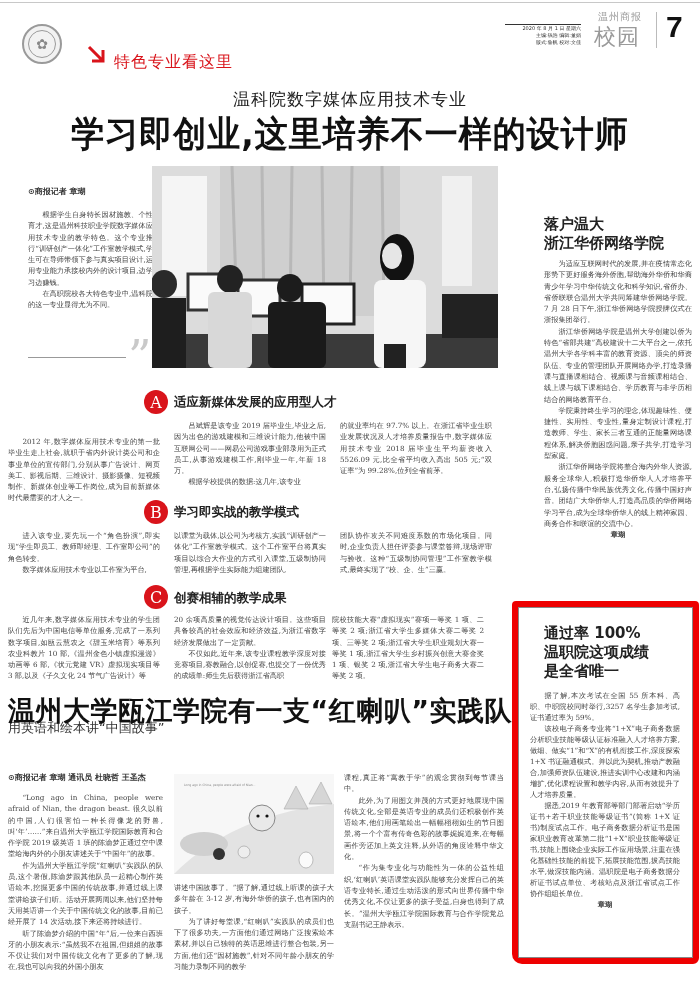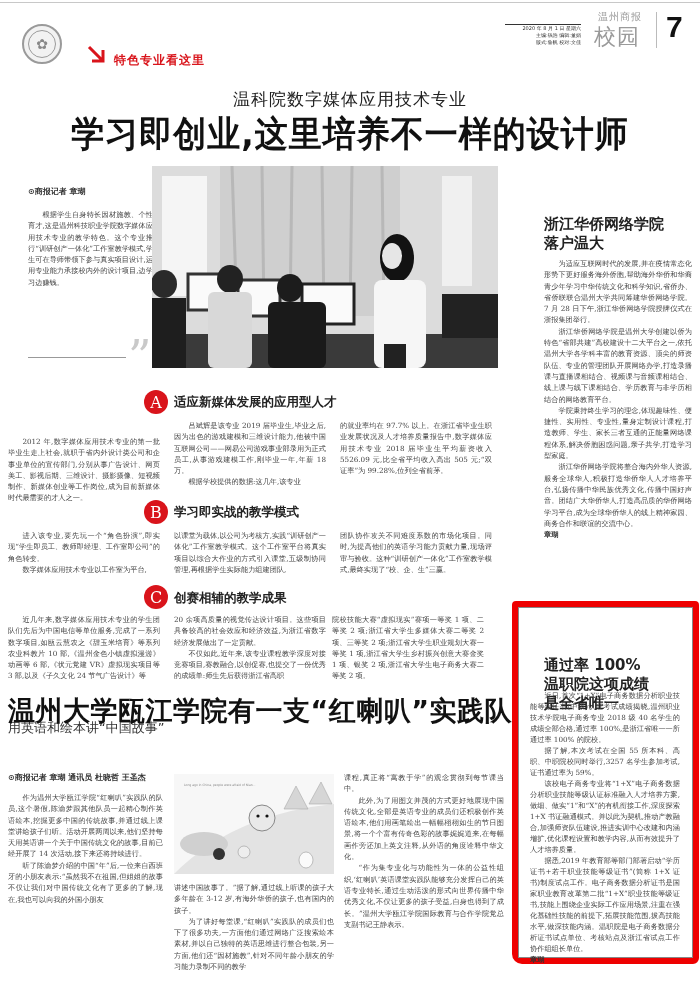--- a/index.html
+++ b/index.html
@@ -8,43 +8,43 @@
 
   .abs { position: absolute; }
   .topline { left: 0; top: 2px; width: 700px; height: 1px; background: #c8c8c8; }
 
   
   .logo { left: 22px; top: 24px; width: 40px; height: 40px; border-radius: 50%;
           border: 2px solid #9a9a9a; background: #f2f2f2; display: flex; align-items: center; justify-content: center; }
   .logo-inner { width: 28px; height: 28px; border-radius: 50%; border: 1px solid #9a9a9a;
                 display: flex; align-items: center; justify-content: center; color: #888; font-size: 14px; }
   .arrow-icon { left: 86px; top: 44px; width: 22px; height: 22px; }
-  .feature-label { left: 114px; top: 52px; font-family: "DejaVu Sans", sans-serif; font-weight: bold;
-                   font-size: 12px; color: #d9141b; letter-spacing: 1px; }
+  .feature-label { left: 114px; top: 52px; font-family: "DejaVu Sans", sans-serif; font-weight: normal;
+                   font-size: 16px; color: #d9141b; letter-spacing: 1px; }
 
   .meta-rule { left: 505px; top: 24px; width: 76px; height: 1px; background: #333; }
   .meta { left: 505px; top: 25px; width: 76px; font-family: "DejaVu Sans", sans-serif; font-size: 5px;
           line-height: 7px; text-align: right; color: #333; }
   .paper-name { left: 598px; top: 10px; font-family: "DejaVu Sans", sans-serif; font-size: 10px; color: #9a9a9a; letter-spacing: 1px; }
   .section-name { left: 594px; top: 22px; font-family: "DejaVu Sans", sans-serif; font-size: 22px; color: #9a9a9a; letter-spacing: 1px; }
   .vsep { left: 656px; top: 12px; width: 1px; height: 36px; background: #bbb; }
   .page-num { left: 666px; top: 10px; font-family: "Liberation Sans", sans-serif; font-weight: bold; font-size: 30px; color: #111; }
 
   
   .kicker { left: 0; width: 700px; top: 88px; text-align: center; font-family: "DejaVu Sans", sans-serif;
             font-size: 17px; color: #222; letter-spacing: 1px; }
   .headline { left: 0; width: 700px; top: 112px; text-align: center; font-family: "DejaVu Sans", sans-serif;
               font-weight: bold; font-size: 33px; color: #111; letter-spacing: 1px; transform: scaleY(1.08); }
 
   
   .byline { font-family: "DejaVu Sans", sans-serif; font-weight: bold; font-size: 8px; color: #333; }
   .txt { font-size: 7.2px; line-height: 11.3px; color: #444; text-align: justify; }
   .txt p { text-indent: 2em; }
   .txt p.noind { text-indent: 0; }
-  .sign { text-align: left; font-weight: bold; font-family: "DejaVu Sans", sans-serif; color: #333; }
+  .sign { text-align: center; font-weight: bold; font-family: "DejaVu Sans", sans-serif; color: #333; }
 
   .lead { left: 28px; top: 186px; width: 125px; }
   .lead-rule { left: 28px; top: 357px; width: 98px; height: 1px; background: #999; }
   .quote-icon { left: 128px; top: 337px; font-family: "DejaVu Serif", serif; font-size: 46px; color: #c9c9c9; line-height: 40px; }
 
   .photo { left: 152px; top: 166px; width: 346px; height: 202px; overflow: hidden; background: #e4e4e4; }
 
   
   .sec-badge { width: 24px; height: 24px; border-radius: 50%; background: #d9141b; color: #fff;
                font-family: "DejaVu Serif", serif; font-size: 16px; display: flex; align-items: center; justify-content: center; }
@@ -52,21 +52,21 @@
   .col { width: 150px; }
 
   
   .side-title { left: 544px; top: 215px; width: 150px; font-family: "DejaVu Sans", sans-serif; font-weight: bold;
                 font-size: 15px; line-height: 19px; color: #222; }
   .side-text { left: 544px; top: 258px; width: 148px; }
 
   
   .redbox { left: 512px; top: 601px; width: 187px; height: 363px; border: 6px solid #ee0000; border-radius: 4px 4px 6px 10px; background: #fff; }
   .redbox-inner { left: 518px; top: 607px; width: 175px; height: 351px; border: 1px solid #888; }
-  .red-title { left: 544px; top: 656px; width: 150px; font-family: "DejaVu Sans", sans-serif; font-weight: bold;
+  .red-title { left: 544px; top: 624px; width: 150px; font-family: "DejaVu Sans", sans-serif; font-weight: bold;
                font-size: 15px; line-height: 19px; color: #222; }
   .red-text { left: 530px; top: 680px; width: 150px; }
 
   
   .kicker2 { left: 8px; top: 719px; font-family: "DejaVu Sans", sans-serif; font-size: 13px; color: #333; }
   .headline2 { left: 8px; top: 693px; font-family: "DejaVu Sans", sans-serif; font-weight: bold; font-size: 27px; color: #111; letter-spacing: 0.5px; }
   .byline2 { left: 8px; top: 772px; }
   .s2c1 { left: 8px; top: 792px; width: 155px; }
   .drawing { left: 174px; top: 774px; width: 160px; height: 100px; overflow: hidden; background: #f4f4f4; }
   .s2c2 { left: 174px; top: 882px; width: 160px; }
@@ -95,20 +95,21 @@
 <div class="abs vsep"></div>
 <div class="abs page-num">7</div>
 
 <div class="abs kicker">温科院数字媒体应用技术专业</div>
 <div class="abs headline">学习即创业,这里培养不一样的设计师</div>
 
 <div class="abs lead">
   <div class="byline" style="margin-bottom:12px;">⊙商报记者  章瑚</div>
   <div class="txt">
     <p>根据学生自身特长因材施教、个性育才,这是温州科技职业学院数字媒体应用技术专业的教学特色。这个专业推行“训研创产一体化”工作室教学模式,学生可在导师带领下参与真实项目设计,运用专业能力承接校内外的设计项目,边学习边赚钱。</p>
+    <p>在高职院校各大特色专业中,温科院的这一专业显得尤为不同。</p>
   </div>
 </div>
 <div class="abs lead-rule"></div>
 <div class="abs quote-icon">”</div>
 
 <div class="abs photo">
   <svg width="346" height="202" viewBox="0 0 346 202">
     <rect width="346" height="202" fill="#dcdcdc"></rect>
     <rect x="10" y="10" width="45" height="120" fill="#f5f5f5"></rect>
     <rect x="68" y="0" width="180" height="150" fill="#cfcfcf"></rect>
@@ -155,68 +156,68 @@
 <div class="abs sec-badge" style="left:144px; top:500px;">B</div>
 <div class="abs sec-title" style="left:174px; top:504px;">学习即实战的教学模式</div>
 <div class="abs txt col" style="left:8px; top:530px; width:152px;">
   <p>进入该专业,要先玩一个“角色扮演”,即实现“学生即员工、教师即经理、工作室即公司”的角色转变。</p>
   <p>数字媒体应用技术专业以工作室为平台,</p>
 </div>
 <div class="abs txt col" style="left:174px; top:530px; width:152px;">
   <p class="noind">以课堂为载体,以公司为考核方,实践“训研创产一体化”工作室教学模式。这个工作室平台将真实项目以综合大作业的方式引入课堂,五级制协同管理,再根据学生实际能力组建团队,</p>
 </div>
 <div class="abs txt col" style="left:340px; top:530px; width:152px;">
-  <p class="noind">团队协作攻关不同难度系数的市场化项目。同时,为提高他们的英语学习能力贡献力量,现场评审与验收。这种“训研创产一体化”工作室教学模式,最终实现了“校、企、生”三赢。</p>
+  <p class="noind">团队协作攻关不同难度系数的市场化项目。同时,企业负责人担任评委参与课堂答辩,现场评审与验收。这种“五级制协同管理”工作室教学模式,最终实现了“校、企、生”三赢。</p>
 </div>
 
 <div class="abs sec-badge" style="left:144px; top:585px;">C</div>
 <div class="abs sec-title" style="left:174px; top:590px;">创赛相辅的教学成果</div>
 <div class="abs txt col" style="left:8px; top:614px; width:152px;">
   <p>近几年来,数字媒体应用技术专业的学生团队们先后为中国电信等单位服务,完成了一系列数字项目,如瓯云慧农之《甜玉米培育》等系列农业科教片 10 部,《温州金色小镇虚拟漫游》动画等 6 部,《状元党建 VR》虚拟现实项目等 3 部,以及《子久文化 24 节气广告设计》等</p>
 </div>
 <div class="abs txt col" style="left:174px; top:614px; width:152px;">
   <p class="noind">20 余项高质量的视觉传达设计项目。这些项目具备较高的社会效应和经济效益,为浙江省数字经济发展做出了一定贡献。</p>
   <p>不仅如此,近年来,该专业课程教学深度对接竞赛项目,赛教融合,以创促赛,也提交了一份优秀的成绩单:师生先后获得浙江省高职</p>
 </div>
 <div class="abs txt col" style="left:332px; top:614px; width:152px;">
   <p class="noind">院校技能大赛“虚拟现实”赛项一等奖 1 项、二等奖 2 项;浙江省大学生多媒体大赛二等奖 2 项、三等奖 2 项;浙江省大学生职业规划大赛一等奖 1 项,浙江省大学生乡村振兴创意大赛金奖 1 项、银奖 2 项,浙江省大学生电子商务大赛二等奖 2 项。</p>
 </div>
 
 <div class="abs side-title">
+  <div>落户温大</div>
   <div>浙江华侨网络学院</div>
-  <div>落户温大</div>
 </div>
 <div class="abs txt side-text">
   <p>为适应互联网时代的发展,并在疫情常态化形势下更好服务海外侨胞,帮助海外华侨和华裔青少年学习中华传统文化和科学知识,省侨办、省侨联联合温州大学共同筹建华侨网络学院。7 月 28 日下午,浙江华侨网络学院授牌仪式在浙报集团举行。</p>
   <p>浙江华侨网络学院是温州大学创建以侨为特色“省部共建”高校建设十二大平台之一,依托温州大学各学科丰富的教育资源、顶尖的师资队伍、专业的管理团队开展网络办学,打造录播课与直播课相结合、视频课与音频课相结合、线上课与线下课相结合、学历教育与非学历相结合的网络教育平台。</p>
   <p>学院秉持终生学习的理念,体现趣味性、便捷性、实用性、专业性,量身定制设计课程,打造教师、学生、家长三者互通的正能量网络课程体系,解决侨胞困惑问题,亲子共学,打造学习型家庭。</p>
   <p>浙江华侨网络学院将整合海内外华人资源,服务全球华人,积极打造华侨华人人才培养平台,弘扬传播中华民族优秀文化,传播中国好声音。团结广大华侨华人,打造高品质的华侨网络学习平台,成为全球华侨华人的线上精神家园、商务合作和联谊的交流中心。</p>
   <div class="sign">章瑚</div>
 </div>
 
 <div class="abs redbox"></div>
 <div class="abs redbox-inner"></div>
 <div class="abs red-title">
   <div>通过率 100%</div>
   <div>温职院这项成绩</div>
   <div>是全省唯一</div>
 </div>
 <div class="abs txt red-text" style="top:690px; line-height:11px;">
-  <p>近日,首次“1+X”电子商务数据分析职业技能等级证书(中级)认证考试成绩揭晓,温州职业技术学院电子商务专业 2018 级 40 名学生的成绩全部合格,通过率 100%,是浙江省唯一一所通过率 100% 的院校。</p>
   <p>据了解,本次考试在全国 55 所本科、高职、中职院校同时举行,3257 名学生参加考试,证书通过率为 59%。</p>
   <p>该校电子商务专业将“1+X”电子商务数据分析职业技能等级认证标准融入人才培养方案,做细、做实“1”和“X”的有机衔接工作,深度探索 1+X 书证融通模式。并以此为契机,推动产教融合,加强师资队伍建设,推进实训中心改建和内涵增扩,优化课程设置和教学内容,从而有效提升了人才培养质量。</p>
   <p>据悉,2019 年教育部等部门部署启动“学历证书+若干职业技能等级证书”(简称 1+X 证书)制度试点工作。电子商务数据分析证书是国家职业教育改革第二批“1+X”职业技能等级证书,技能上围绕企业实际工作应用场景,注重在强化基础性技能的前提下,拓展技能范围,拔高技能水平,做深技能内涵。温职院是电子商务数据分析证书试点单位、考核站点及浙江省试点工作协作组组长单位。</p>
   <div class="sign">章瑚</div>
 </div>
 
 <div class="abs kicker2">用英语和绘本讲“中国故事”</div>
 <div class="abs headline2">温州大学瓯江学院有一支“红喇叭”实践队</div>
 <div class="abs byline byline2">⊙商报记者  章瑚  通讯员  杜晓哲  王圣杰</div>
 
 <div class="abs txt s2c1">
+  <p>“Long ago in China, people were afraid of Nian, the dragon beast. 很久以前的中国,人们很害怕一种长得像龙的野兽,叫‘年’……”来自温州大学瓯江学院国际教育和合作学院 2019 级英语 1 班的陈渝梦正通过空中课堂给海内外的小朋友讲述关于“中国年”的故事。</p>
   <p>作为温州大学瓯江学院“红喇叭”实践队的队员,这个暑假,陈渝梦跟其他队员一起精心制作英语绘本,挖掘更多中国的传统故事,并通过线上课堂讲给孩子们听。活动开展两周以来,他们坚持每天用英语讲一个关于中国传统文化的故事,目前已经开展了 14 次活动,接下来还将持续进行。</p>
   <p>听了陈渝梦介绍的中国“年”后,一位来自西班牙的小朋友表示:“虽然我不在祖国,但姐姐的故事不仅让我们对中国传统文化有了更多的了解,现在,我也可以向我的外国小朋友</p>
 </div>
 
 <div class="abs drawing">
   <svg width="160" height="100" viewBox="0 0 160 100">
     <rect width="160" height="100" fill="#f7f7f7"></rect>
     <path d="M0 100 Q60 40 160 30 L160 100 Z" fill="#e3e3e3"></path>
     <path d="M110 35 L122 12 L134 35 Z M135 30 L147 8 L158 30 Z" fill="#d6d6d6" stroke="#aaa" stroke-width="0.6"></path>
     <ellipse cx="30" cy="70" rx="24" ry="12" fill="#d0d0d0"></ellipse>

